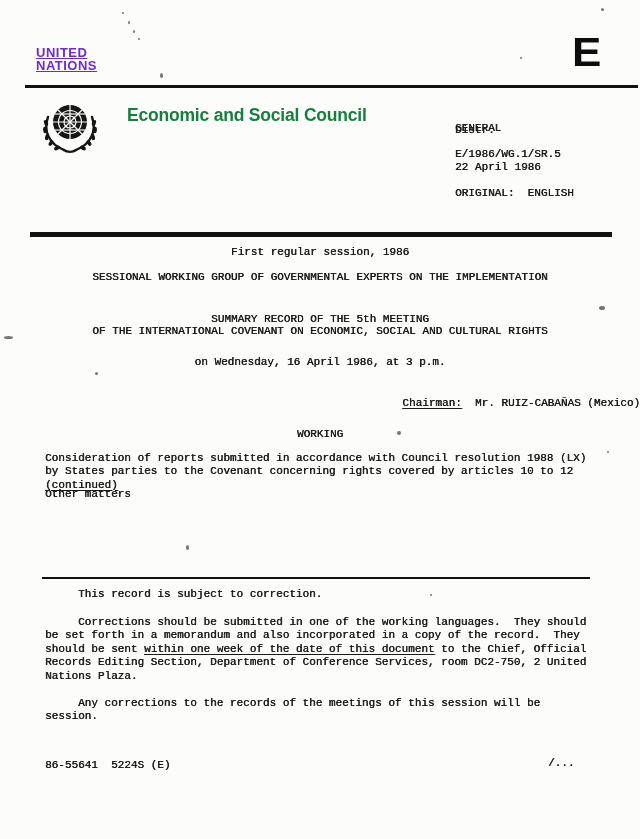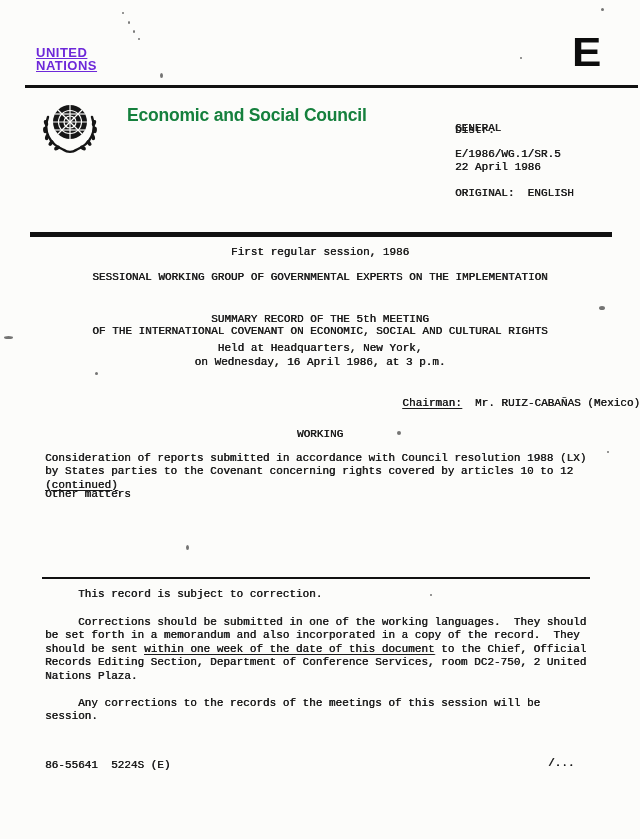--- a/index.html
+++ b/index.html
@@ -81,21 +81,20 @@
   <div class="abs mono" style="top:148px;left:455px;">E/1986/WG.1/SR.5</div>
   <div class="abs mono" style="top:161px;left:455px;">22 April 1986</div>
   <div class="abs mono" style="top:187px;left:455px;">ORIGINAL:  ENGLISH</div>
 
   <div class="rule rule2"></div>
 
   <div class="cline mono" style="top:246px;">First regular session, 1986</div>
   <div class="cline mono" style="top:271px;">SESSIONAL WORKING GROUP OF GOVERNMENTAL EXPERTS ON THE IMPLEMENTATION</div>
   <div class="cline mono" style="top:285px;margin-top:40px;">OF THE INTERNATIONAL COVENANT ON ECONOMIC, SOCIAL AND CULTURAL RIGHTS</div>
   <div class="cline mono" style="top:313px;">SUMMARY RECORD OF THE 5th MEETING</div>
-  <div class="cline mono" style="top:342px;">Held at Headquarters, New York,</div>
   <div class="cline mono" style="top:356px;">on Wednesday, 16 April 1986, at 3 p.m.</div>
   <div class="cline mono" style="top:397px;text-align:right;"><span class="u">Chairman:</span><span>  Mr. RUIZ-CABAÑAS (Mexico)</span></div>
   <div class="cline mono" style="top:428px;">WORKING</div>
 
   <div class="para" style="top:452px;left:45px;">
     <div class="mono line">Consideration of reports submitted in accordance with Council resolution 1988 (LX)</div>
     <div class="mono line">by States parties to the Covenant concerning rights covered by articles 10 to 12</div>
     <div class="mono line"><span class="u">(continued)</span></div>
   </div>
   <div class="abs mono" style="top:488px;left:45px;">Other matters</div>

